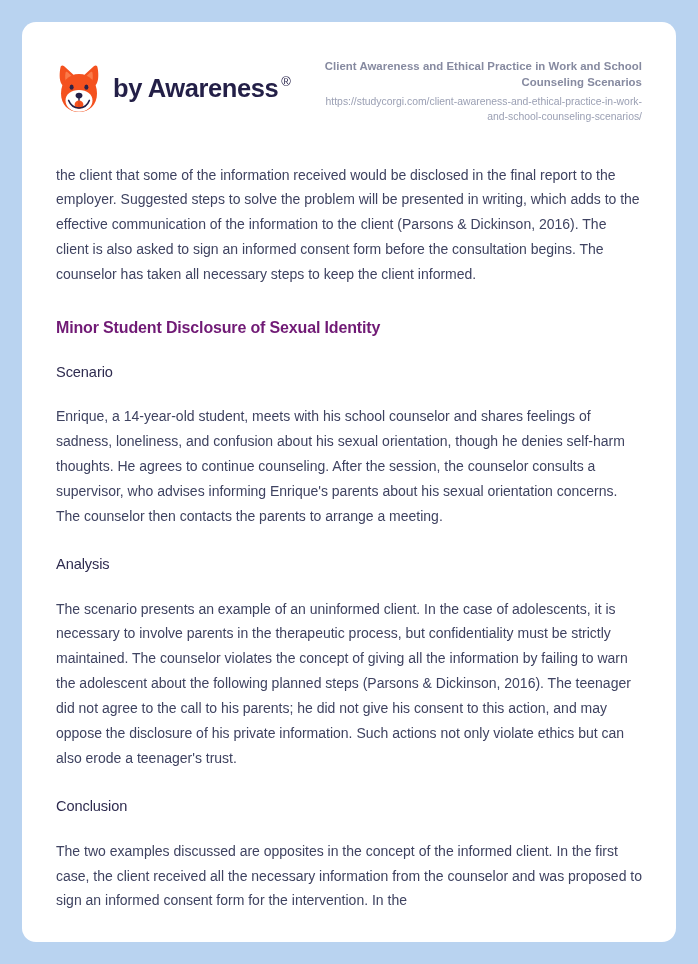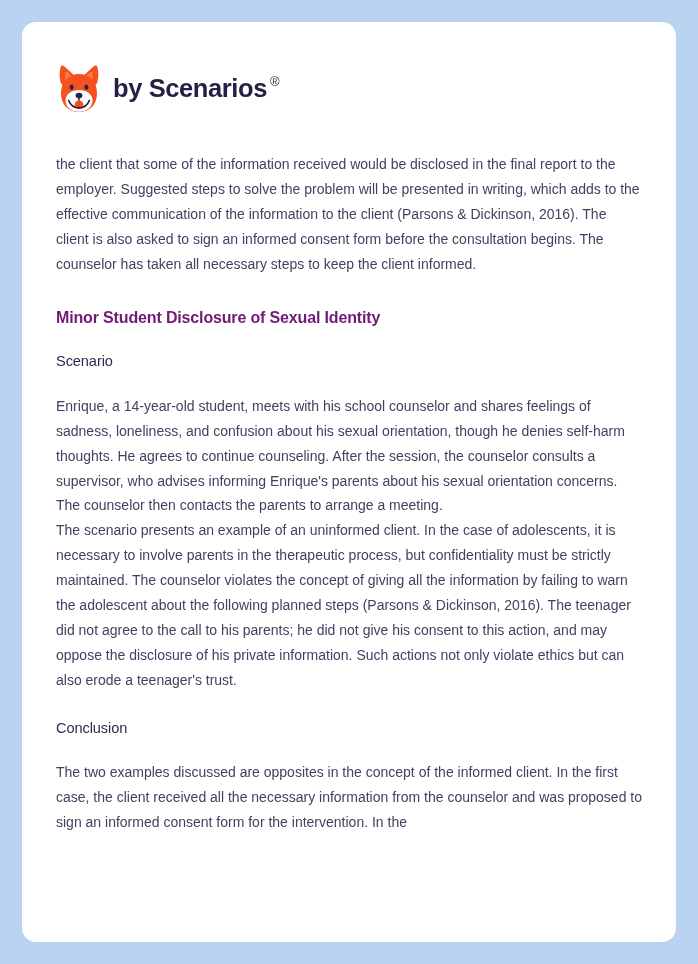--- a/index.html
+++ b/index.html
@@ -146,36 +146,41 @@
           <path d="M23 26 C31 26 36.5 30.5 36.5 36.5 C36.5 43 30.5 47.8 23 47.8 C15.5 47.8 9.5 43 9.5 36.5 C9.5 30.5 15 26 23 26 Z" fill="#ffffff"></path>
           <ellipse cx="15.6" cy="23.2" rx="2.0" ry="2.6" fill="#2b2348"></ellipse>
           <ellipse cx="30.4" cy="23.2" rx="2.0" ry="2.6" fill="#2b2348"></ellipse>
           <ellipse cx="23" cy="31.6" rx="3.4" ry="2.8" fill="#231f47"></ellipse>
           <path d="M23 34.4 L23 36.6" stroke="#231f47" stroke-width="1.4" stroke-linecap="round" fill="none"></path>
           <path d="M23 36.6 C20.6 36.6 18.6 38.4 18.6 40.8 C18.6 43.2 20.6 44.8 23 44.8 C25.4 44.8 27.4 43.2 27.4 40.8 C27.4 38.4 25.4 36.6 23 36.6 Z" fill="#f4511e"></path>
           <path d="M23 37.4 L23 44.6" stroke="#d8401a" stroke-width="0.9" fill="none"></path>
           <path d="M12.6 36.4 C14.6 41.4 18.2 44 23 44 C27.8 44 31.4 41.4 33.4 36.4" stroke="#231f47" stroke-width="1.5" fill="none" stroke-linecap="round"></path>
         </svg>
         <div class="brand-wordmark">
-          <span>by Scenarios</span><span class="brand-reg">®</span>
+          <span>by Awareness</span><span class="brand-reg">®</span>
         </div>
       </div>
 
+      <div class="doc-meta">
+        <p class="doc-title">Client Awareness and Ethical Practice in Work and School Counseling Scenarios</p>
+        <p class="doc-url">https://studycorgi.com/client-awareness-and-ethical-practice-in-work-and-school-counseling-scenarios/</p>
+      </div>
 
     </div>
 
     <div class="doc-body">
 
       <p class="para first">the client that some of the information received would be disclosed in the final report to the employer. Suggested steps to solve the problem will be presented in writing, which adds to the effective communication of the information to the client (Parsons &amp; Dickinson, 2016). The client is also asked to sign an informed consent form before the consultation begins. The counselor has taken all necessary steps to keep the client informed.</p>
 
       <h2 class="heading-main">Minor Student Disclosure of Sexual Identity</h2>
 
       <h3 class="heading-sub">Scenario</h3>
       <p class="para">Enrique, a 14-year-old student, meets with his school counselor and shares feelings of sadness, loneliness, and confusion about his sexual orientation, though he denies self-harm thoughts. He agrees to continue counseling. After the session, the counselor consults a supervisor, who advises informing Enrique's parents about his sexual orientation concerns. The counselor then contacts the parents to arrange a meeting.</p>
 
+      <h3 class="heading-sub">Analysis</h3>
       <p class="para">The scenario presents an example of an uninformed client. In the case of adolescents, it is necessary to involve parents in the therapeutic process, but confidentiality must be strictly maintained. The counselor violates the concept of giving all the information by failing to warn the adolescent about the following planned steps (Parsons &amp; Dickinson, 2016). The teenager did not agree to the call to his parents; he did not give his consent to this action, and may oppose the disclosure of his private information. Such actions not only violate ethics but can also erode a teenager's trust.</p>
 
       <h3 class="heading-sub">Conclusion</h3>
       <p class="para">The two examples discussed are opposites in the concept of the informed client. In the first case, the client received all the necessary information from the counselor and was proposed to sign an informed consent form for the intervention. In the</p>
 
     </div>
 
   </div>
 </div>
 

